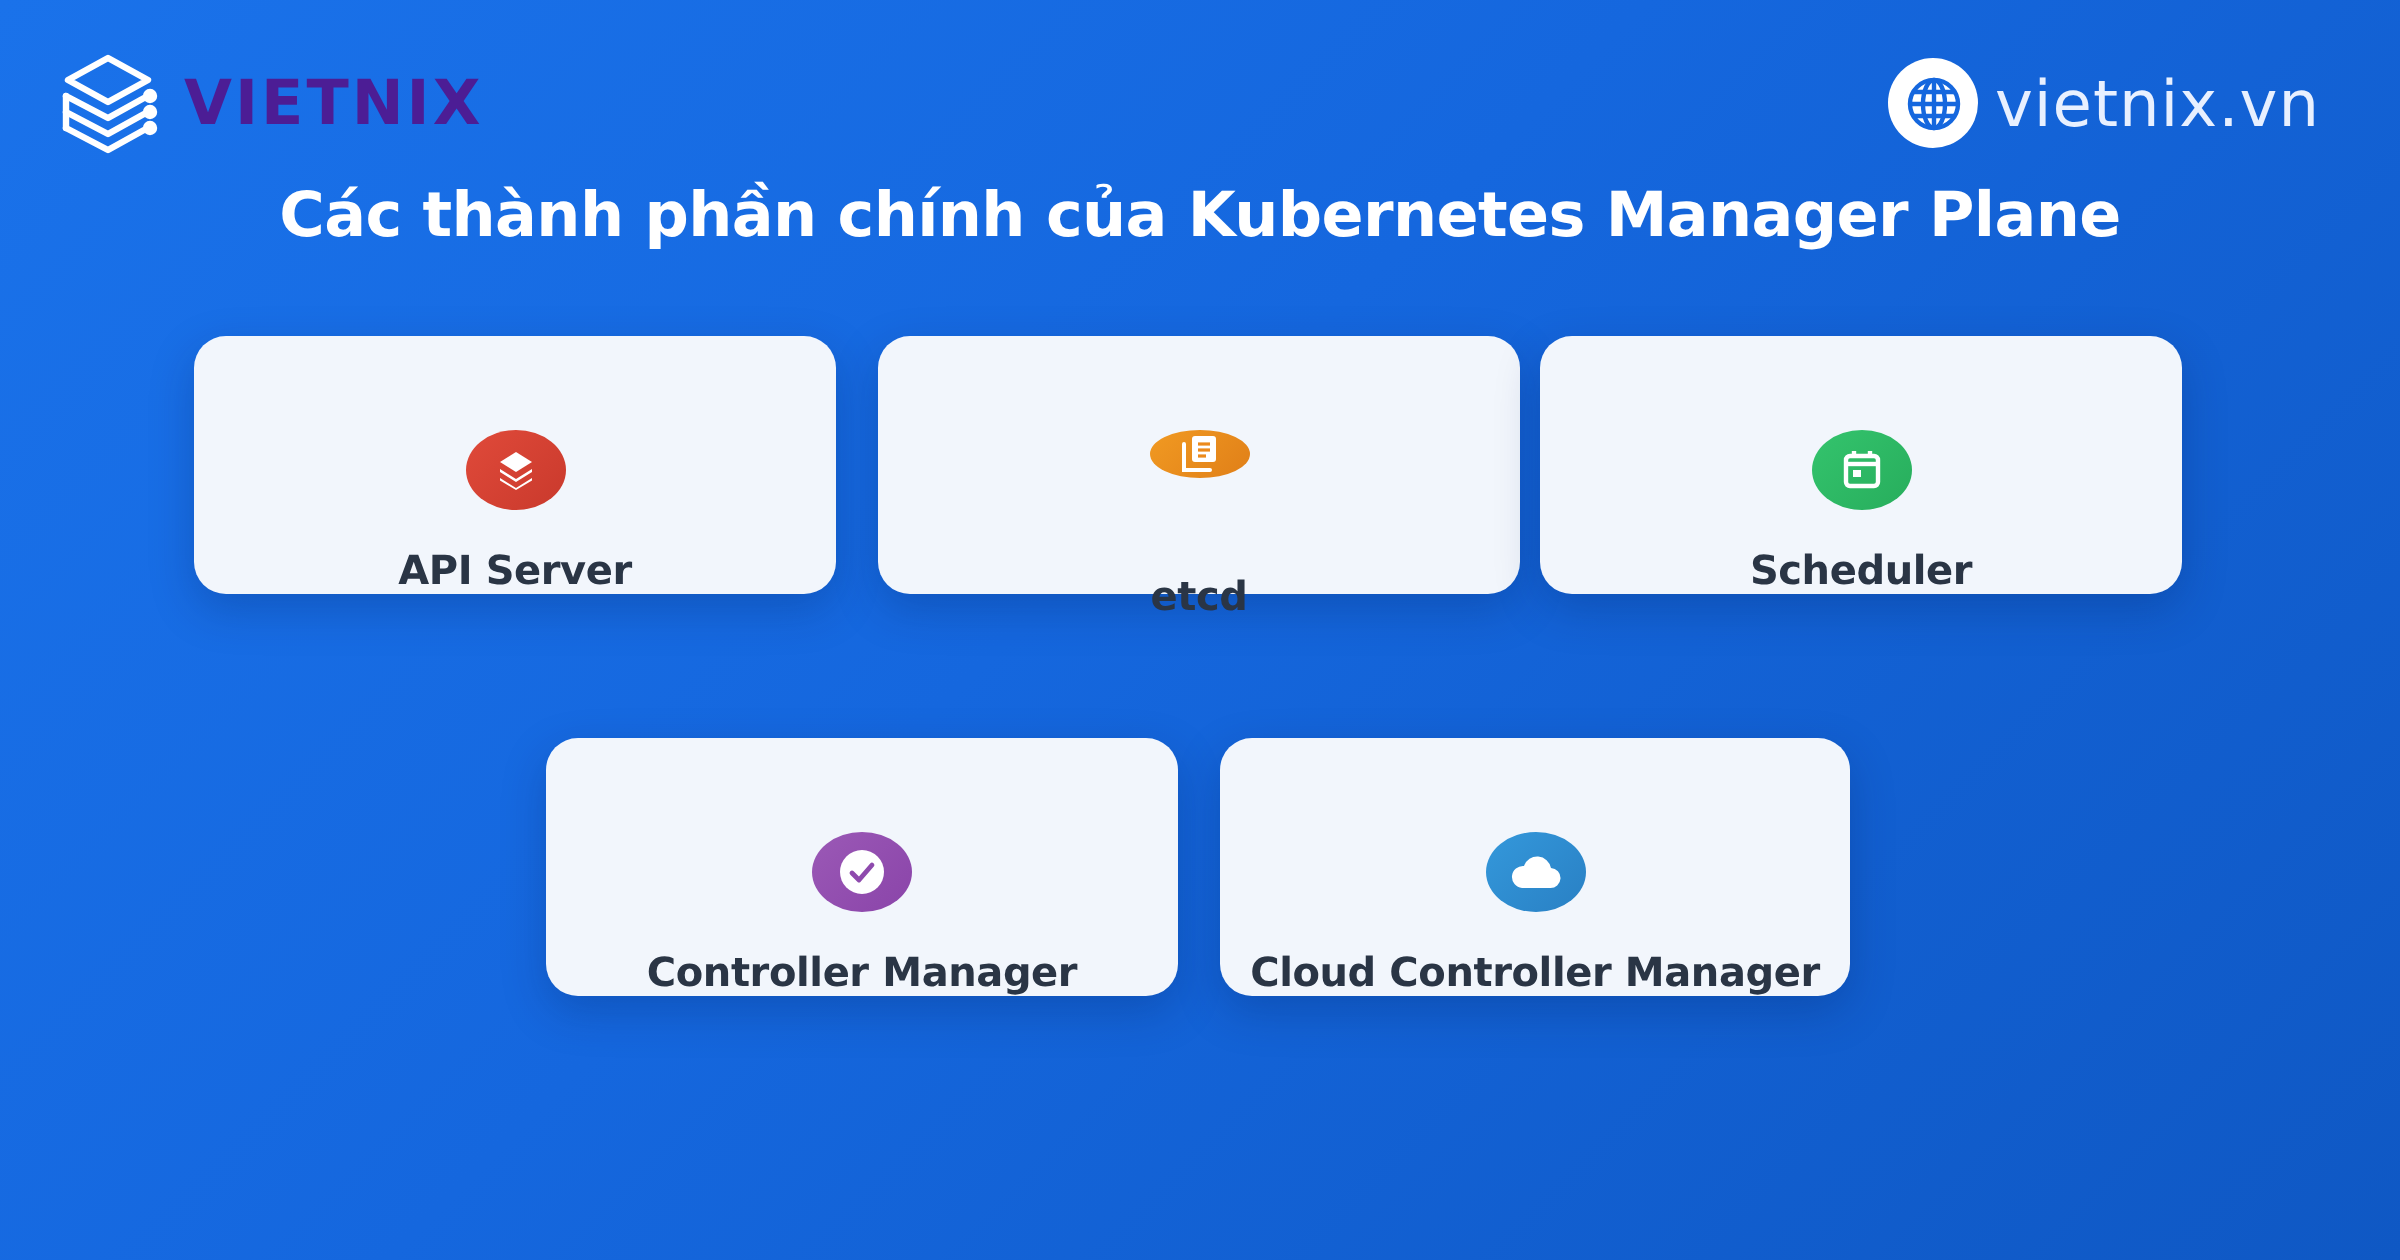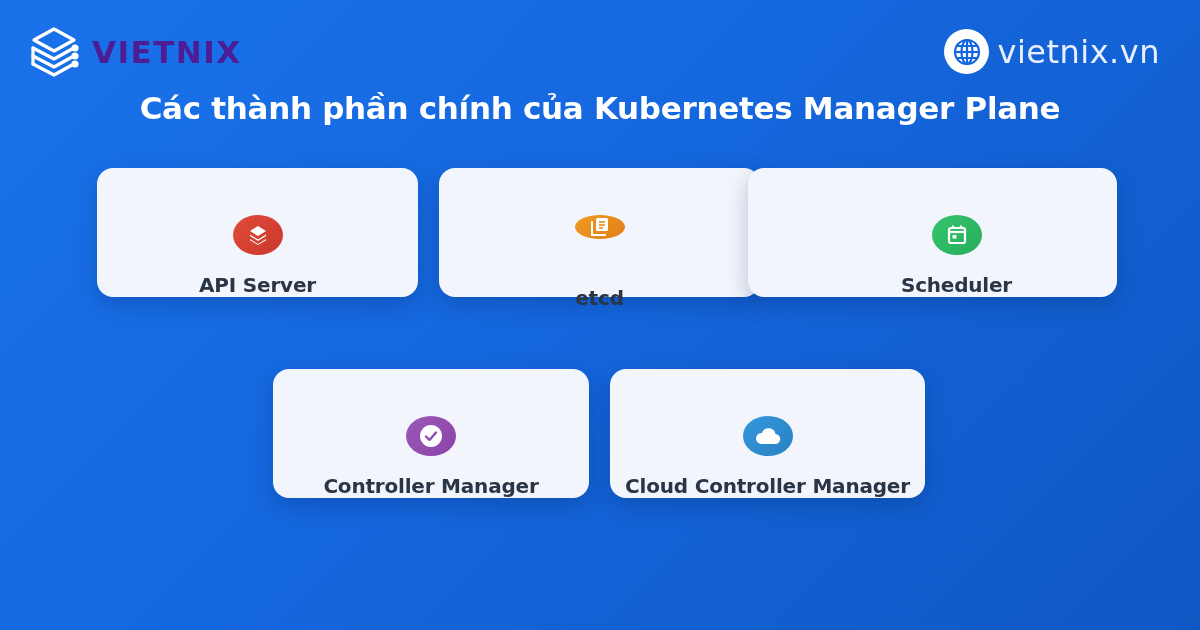--- a/index.html
+++ b/index.html
@@ -45,21 +45,21 @@
       width: 50px; height: 50px; border-radius: 50%;
       margin-top: 47px;
       display: flex; align-items: center; justify-content: center;
     }
     .card-label {
       margin-top: 18px; color: #2a3545; font-weight: 700; font-size: 20px;
       font-family: "DejaVu Sans", sans-serif; letter-spacing: -0.2px;
     }
     #c1 { left: 97px;  top: 168px; width: 321px; }
     #c2 { left: 439px; top: 168px; width: 321px; gap: 29px; }
-    #c3 { left: 748px; top: 168px; width: 321px; padding-left: 48px; }
+    #c3 { left: 770px; top: 168px; width: 321px; }
     #c4 { left: 273px; top: 369px; width: 316px; justify-content: flex-end; }
     #c5 { left: 610px; top: 369px; width: 315px; }
   </style>
 </head>
 <body>
 
 <div class="brand">
   <span>
     <svg width="56" height="56" viewBox="0 0 56 56" fill="none" stroke="#ffffff" stroke-width="3.2" stroke-linejoin="round" stroke-linecap="round">
       <path d="M6 16 L26 5 L46 16 L26 27 Z"></path>

